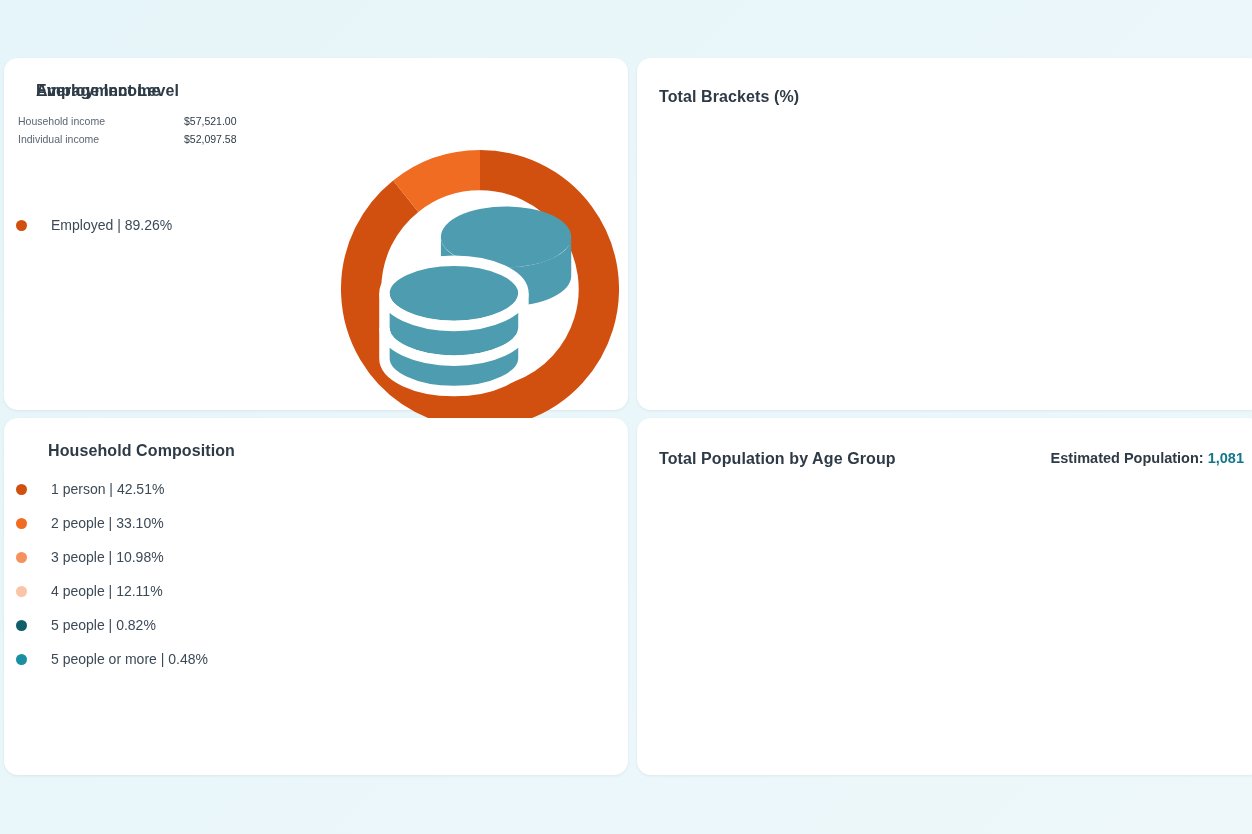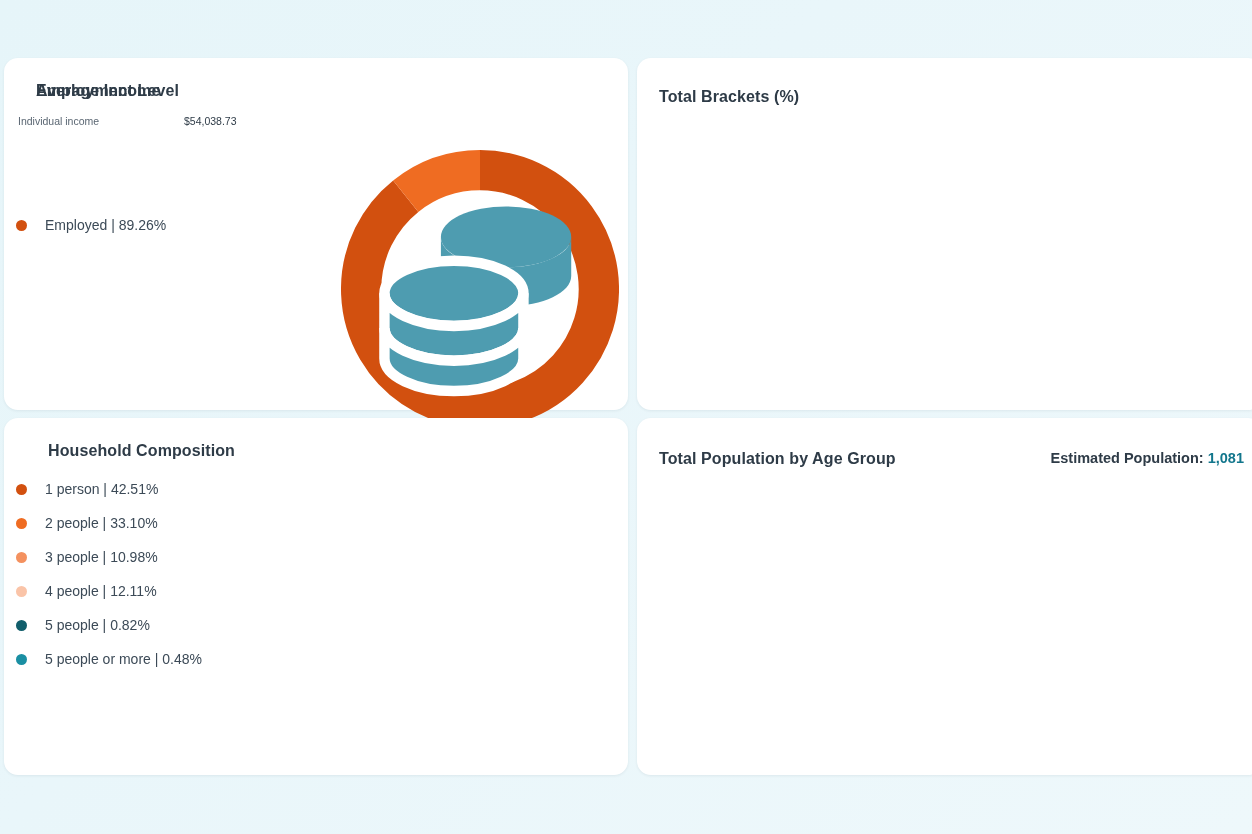--- a/index.html
+++ b/index.html
@@ -31,21 +31,21 @@
   #card-income .card-title { position: absolute; left: 32px; top: 24px; }
   .income-table { position: absolute; left: 14px; top: 54px; width: 260px; }
   .income-row { display: flex; justify-content: space-between; padding: 3px 0; }
   .income-label { font-size: 10.5px; color: #5a6672; }
   .income-value { font-size: 10.5px; color: #2e3b47; width: 94px; }
 
   #emp-title { position: absolute; left: 32px; top: 120px; }
   .legend { position: absolute; left: 12px; }
   #emp-legend { top: 150px; }
   .legend-item {
-    display: flex; align-items: center; gap: 18px;
+    display: flex; align-items: center; gap: 24px;
     height: 34px; font-size: 14px; color: #3c4a57;
   }
   .legend-dot { width: 11px; height: 11px; border-radius: 50%; flex: none; }
   .legend-text { white-space: nowrap; }
 
   
   .donut-wrap { position: absolute; }
   #donut-employment { left: 337px; top: 92px; width: 278px; height: 278px; }
   .donut-wrap svg { display: block; width: 100%; height: 100%; }
   .donut-icon {
@@ -68,22 +68,26 @@
 </head>
 <body>
 
 <div class="page">
 
   <div class="card" id="card-income">
     <div class="card-title">Average Income</div>
 
     <div class="income-table">
       <div class="income-row">
+        <span class="income-label">Household income</span>
+        <span class="income-value">$57,521.00</span>
+      </div>
+      <div class="income-row">
         <span class="income-label">Individual income</span>
-        <span class="income-value">$54,038.73</span>
+        <span class="income-value">$52,097.58</span>
       </div>
     </div>
 
     <div class="card-title" id="emp-title">Employment Level</div>
 
     <div class="legend" id="emp-legend">
       <div class="legend-item">
         <span class="legend-dot" style="background:#d2500f"></span>
         <span class="legend-text">Employed | 89.26%</span>
       </div>

